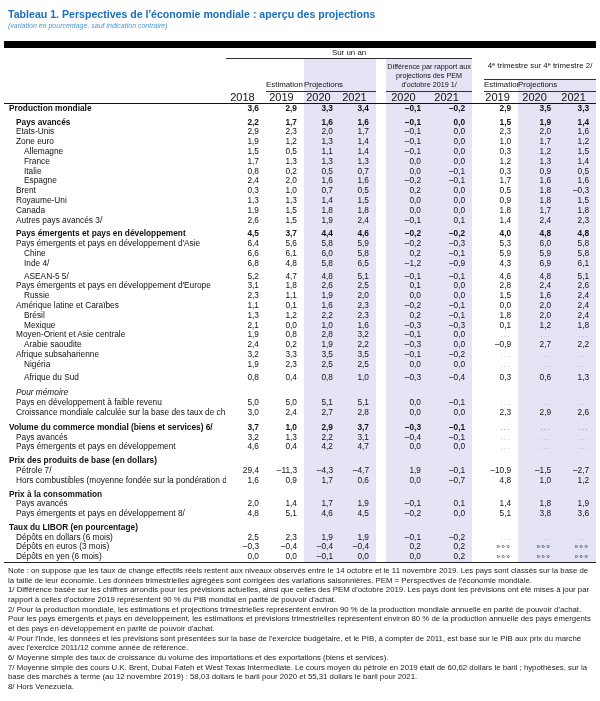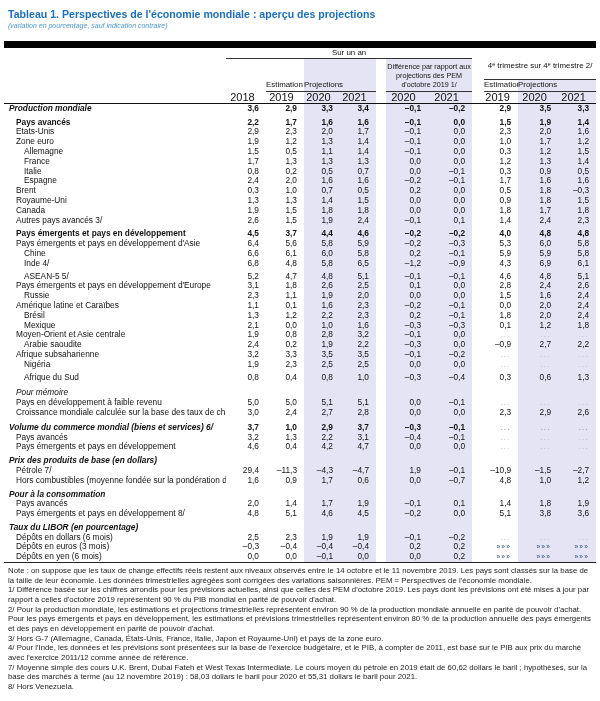--- a/index.html
+++ b/index.html
@@ -6,21 +6,21 @@
   html, body { width: 600px; height: 701px; background: #ffffff; overflow: hidden; }
   body { font-family: "Liberation Sans", sans-serif; color: #111; }
   .wrap { padding: 7px 4px 0 4px; }
   .title { color: #1a6fbf; font-size: 10.6px; font-weight: bold; margin: 1px 0 2px 4px; letter-spacing: 0; }
   .subtitle { color: #4e97d3; font-size: 7px; font-style: italic; margin: 0 0 4px 4px; }
   table { border-collapse: collapse; table-layout: fixed; width: 592px; border-top: 7px solid #000000; margin-top: 12px; }
   td { font-size: 8.3px; line-height: 9.8px; height: 9.8px; vertical-align: bottom; white-space: nowrap; overflow: hidden; }
   .sh { background: #e4e4f4; }
   .num { text-align: right; padding-right: 7px; }
   .lab { text-align: left; }
-  .i0 { padding-left: 5px; font-style: italic; }
+  .i0 { padding-left: 5px; }
   .i1 { padding-left: 12px; }
   .i2 { padding-left: 20px; }
   tr.b td { font-weight: bold; }
   tr.it td.lab { font-style: italic; }
   td.dots { color: #93a1bb; font-size: 6.8px; letter-spacing: 1.6px; }
   td.arr { color: #23456b; font-size: 6.6px; letter-spacing: 1.2px; }
   
   thead td { font-size: 7.9px; line-height: 9.4px; }
   .h-sur td { height: 13px; }
   .sur-cell { text-align: center; border-bottom: 1px solid #333; vertical-align: bottom; padding-bottom: 1px; }
@@ -711,21 +711,21 @@
           <td class="sh" style="height: 4px; line-height: 4px;"></td>
           <td style="height: 4px; line-height: 4px;"></td>
           <td class="sh" style="height: 4px; line-height: 4px;"></td>
           <td class="sh" style="height: 4px; line-height: 4px;"></td>
           <td style="height: 4px; line-height: 4px;"></td>
           <td style="height: 4px; line-height: 4px;"></td>
           <td class="sh" style="height: 4px; line-height: 4px;"></td>
           <td class="sh" style="height: 4px; line-height: 4px;"></td>
         </tr>
         <tr class="b">
-          <td class="lab i0">Pour à la consommation</td>
+          <td class="lab i0">Prix à la consommation</td>
           <td class="num"></td>
           <td class="num"></td>
           <td class="num sh"></td>
           <td class="num sh"></td>
           <td></td>
           <td class="num sh"></td>
           <td class="num sh"></td>
           <td></td>
           <td class="num"></td>
           <td class="num sh"></td>
@@ -829,18 +829,18 @@
           <td class="num arr sh">»»»</td>
           <td class="num arr sh">»»»</td>
         </tr>
       </tbody>
   </table>
 
   <div class="notes">
       <div>Note : on suppose que les taux de change effectifs réels restent aux niveaux observés entre le 14 octobre et le 11 novembre 2019. Les pays sont classés sur la base de la taille de leur économie. Les données trimestrielles agrégées sont corrigées des variations saisonnières. PEM = Perspectives de l'économie mondiale.</div>
       <div>1/ Différence basée sur les chiffres arrondis pour les prévisions actuelles, ainsi que celles des PEM d'octobre 2019. Les pays dont les prévisions ont été mises à jour par rapport à celles d'octobre 2019 représentent 90 % du PIB mondial en parité de pouvoir d'achat.</div>
       <div>2/ Pour la production mondiale, les estimations et projections trimestrielles représentent environ 90 % de la production mondiale annuelle en parité de pouvoir d'achat. Pour les pays émergents et pays en développement, les estimations et prévisions trimestrielles représentent environ 80 % de la production annuelle des pays émergents et des pays en développement en parité de pouvoir d'achat.</div>
-      <div>3/ Hors G-7 (Allemagne, Canada, États-Unis, France, Italie, Japon et Royaume-Uni) et pays de la zone euro.</div>
       <div>4/ Pour l'Inde, les données et les prévisions sont présentées sur la base de l'exercice budgétaire, et le PIB, à compter de 2011, est basé sur le PIB aux prix du marché avec l'exercice 2011/12 comme année de référence.</div>
+      <div>6/ Moyenne simple des taux de croissance du volume des importations et des exportations (biens et services).</div>
       <div>7/ Moyenne simple des cours U.K. Brent, Dubai Fateh et West Texas Intermediate. Le cours moyen du pétrole en 2019 était de 60,62 dollars le baril ; hypothèses, sur la base des marchés à terme (au 12 novembre 2019) : 58,03 dollars le baril pour 2020 et 55,31 dollars le baril pour 2021.</div>
       <div>8/ Hors Venezuela.</div>
     </div>
 </div>
 
 </body></html>

